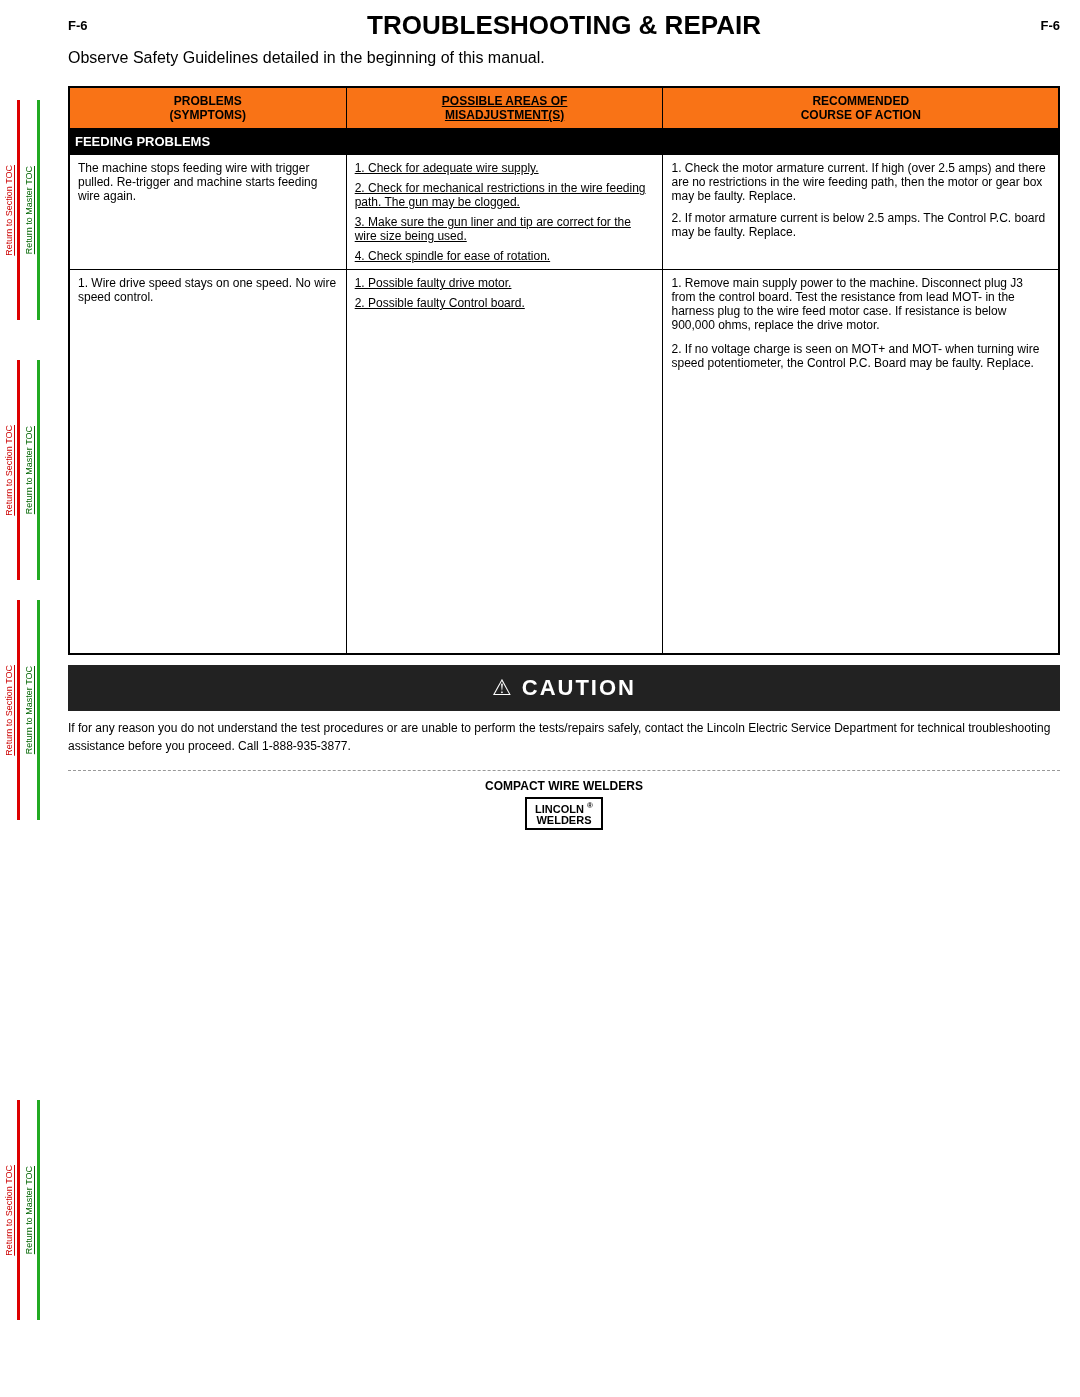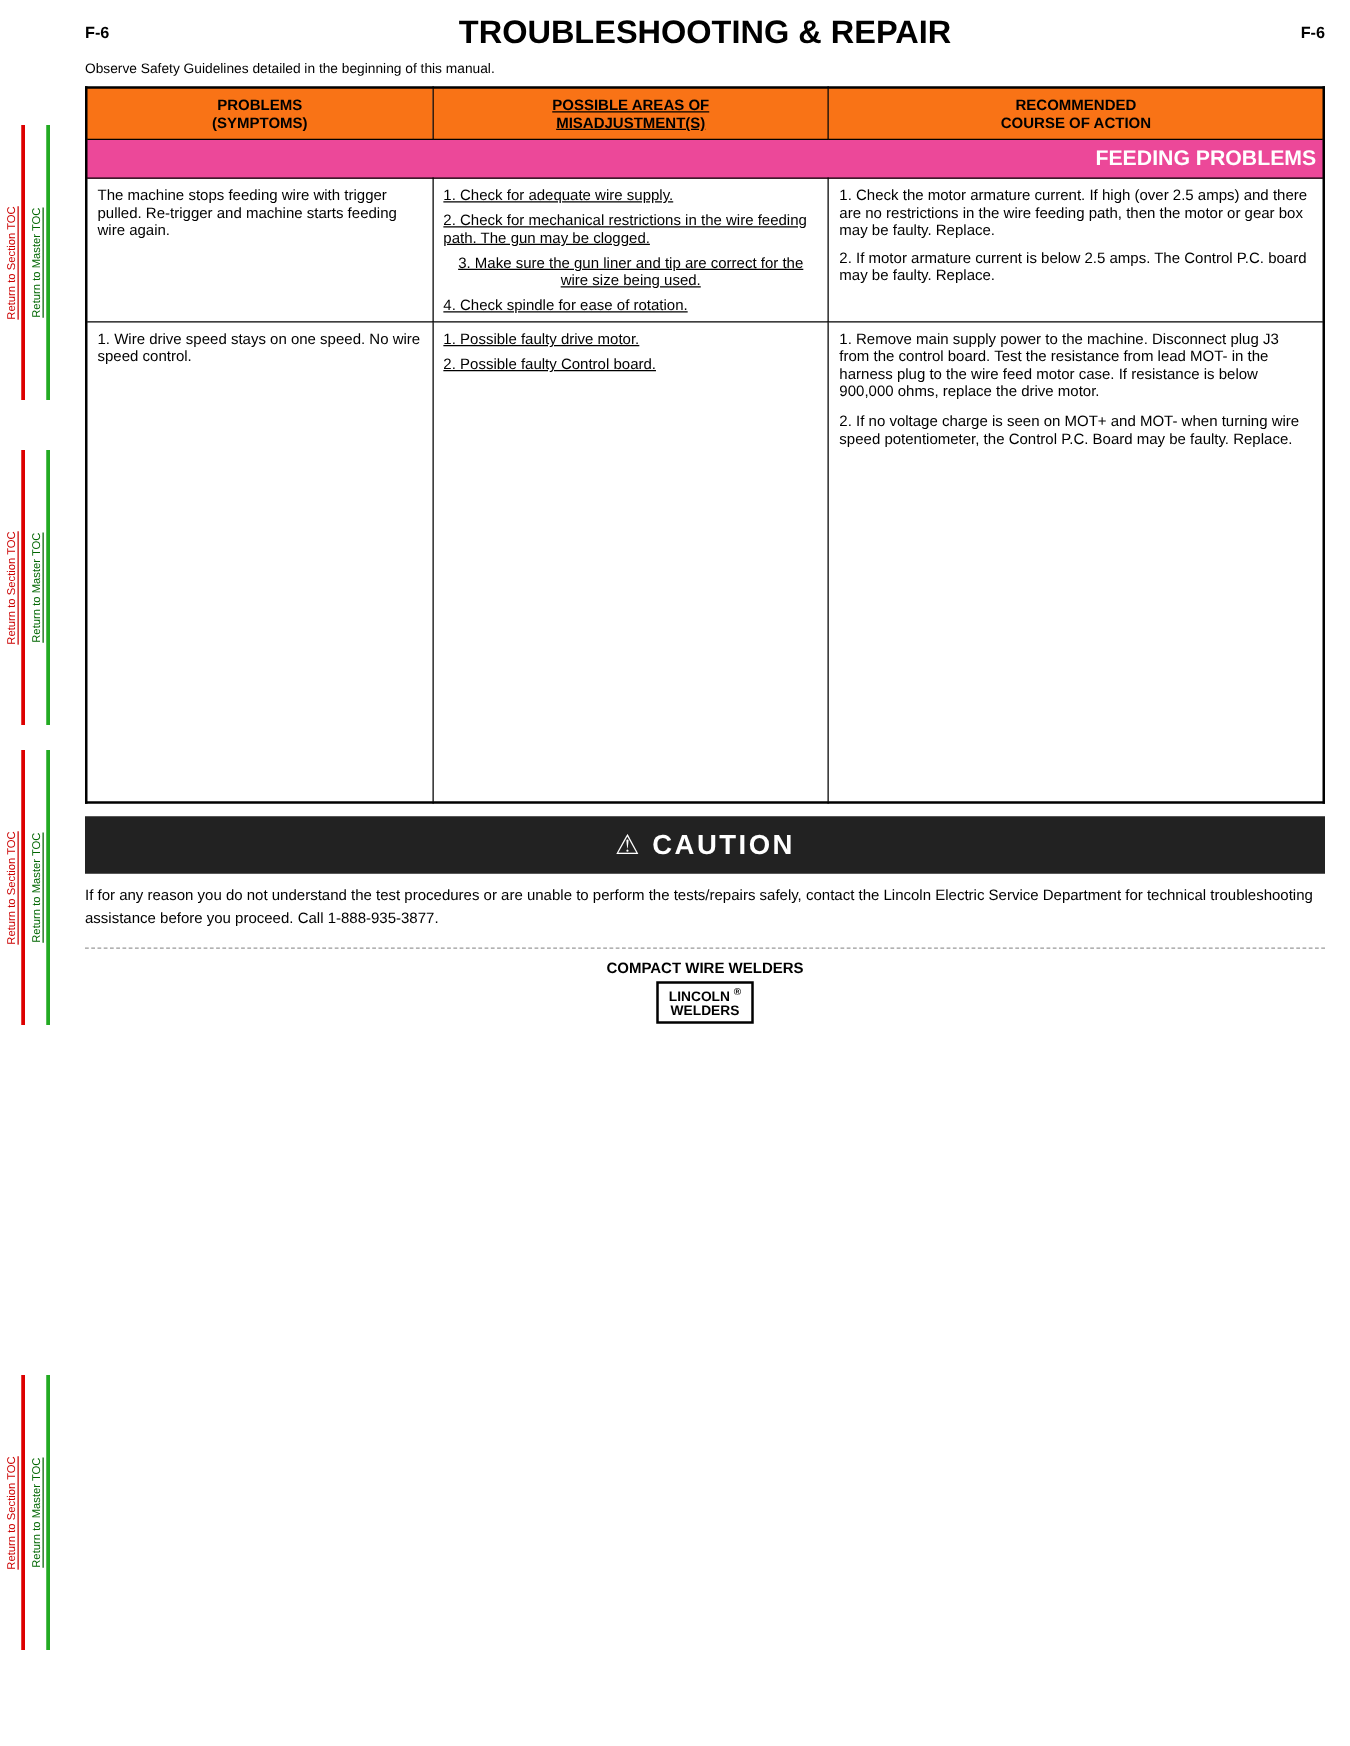--- a/index.html
+++ b/index.html
@@ -31,22 +31,22 @@
       font-weight: bold;
     }
     .page-title {
       font-size: 26px;
       font-weight: bold;
       text-align: center;
       flex: 1;
     }
 
     .safety-note {
-      font-size: 11px;
-      margin-bottom: 8px;
+      font-size: 16px;
+      margin-bottom: 19px;
     }
 
     
     .trouble-table {
       width: 100%;
       border-collapse: collapse;
       border: 2px solid #000;
     }
     .trouble-table th {
       border: 1px solid #000;
@@ -58,25 +58,25 @@
       background: #f97316;
       margin-top: 34px;
     }
     .trouble-table td {
       border: 1px solid #000;
       padding: 6px 8px;
       font-size: 12px;
       vertical-align: top;
     }
     .section-header td {
-      background: #ec4899;
+      background: #000000;
       color: #fff;
       font-weight: bold;
-      text-align: right;
-      font-size: 17px;
+      text-align: left;
+      font-size: 13px;
       padding: 5px;
     }
 
     
     .col-problems { width: 28%; }
     .col-possible { width: 32%; text-decoration: underline; }
     .col-recommended { width: 40%; }
 
     
     .caution-box {
@@ -229,21 +229,21 @@
         <td colspan="3">FEEDING PROBLEMS</td>
       </tr>
 
       <tr>
         <td class="col-problems">
           <span>The machine stops feeding wire with trigger pulled. Re-trigger and machine starts feeding wire again.</span>
         </td>
         <td class="col-possible">
           <div style="margin-bottom:6px;">1. Check for adequate wire supply.</div>
           <div style="margin-bottom:6px;">2. Check for mechanical restrictions in the wire feeding path. The gun may be clogged.</div>
-          <div style="margin-bottom:6px;text-align:center;">3. Make sure the gun liner and tip are correct for the wire size being used.</div>
+          <div style="margin-bottom:6px;">3. Make sure the gun liner and tip are correct for the wire size being used.</div>
           <div>4. Check spindle for ease of rotation.</div>
         </td>
         <td class="col-recommended">
           <div style="margin-bottom:8px;">1. Check the motor armature current. If high (over 2.5 amps) and there are no restrictions in the wire feeding path, then the motor or gear box may be faulty. Replace.</div>
           <div>2. If motor armature current is below 2.5 amps. The Control P.C. board may be faulty. Replace.</div>
         </td>
       </tr>
 
       <tr style="height: 384px; vertical-align: top;">
         <td class="col-problems">

